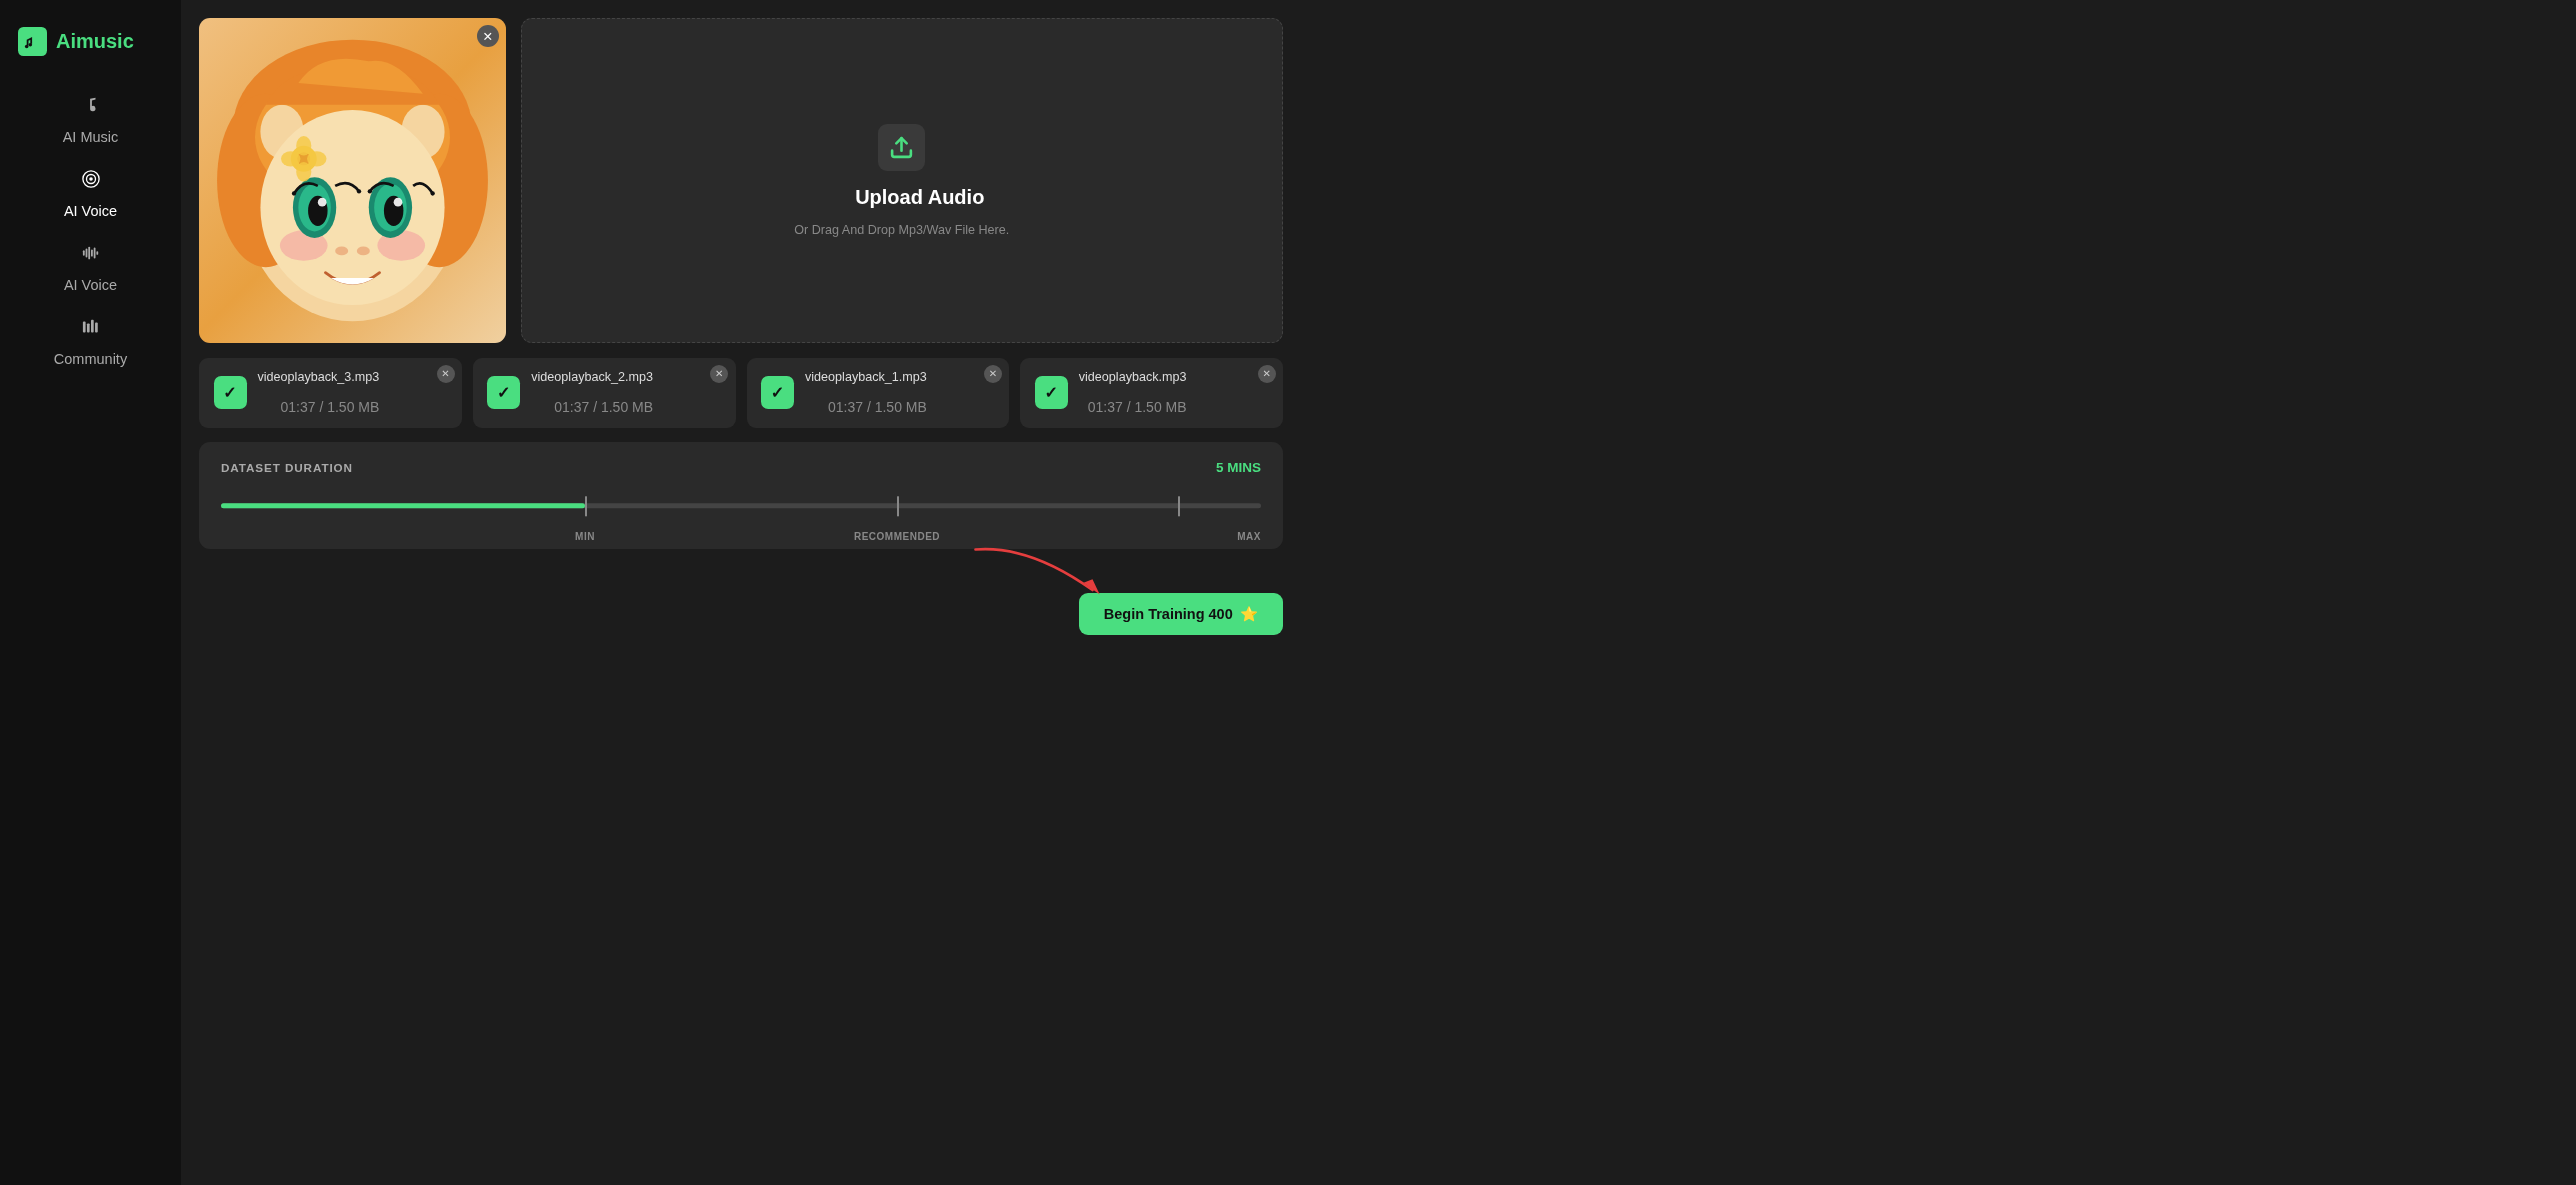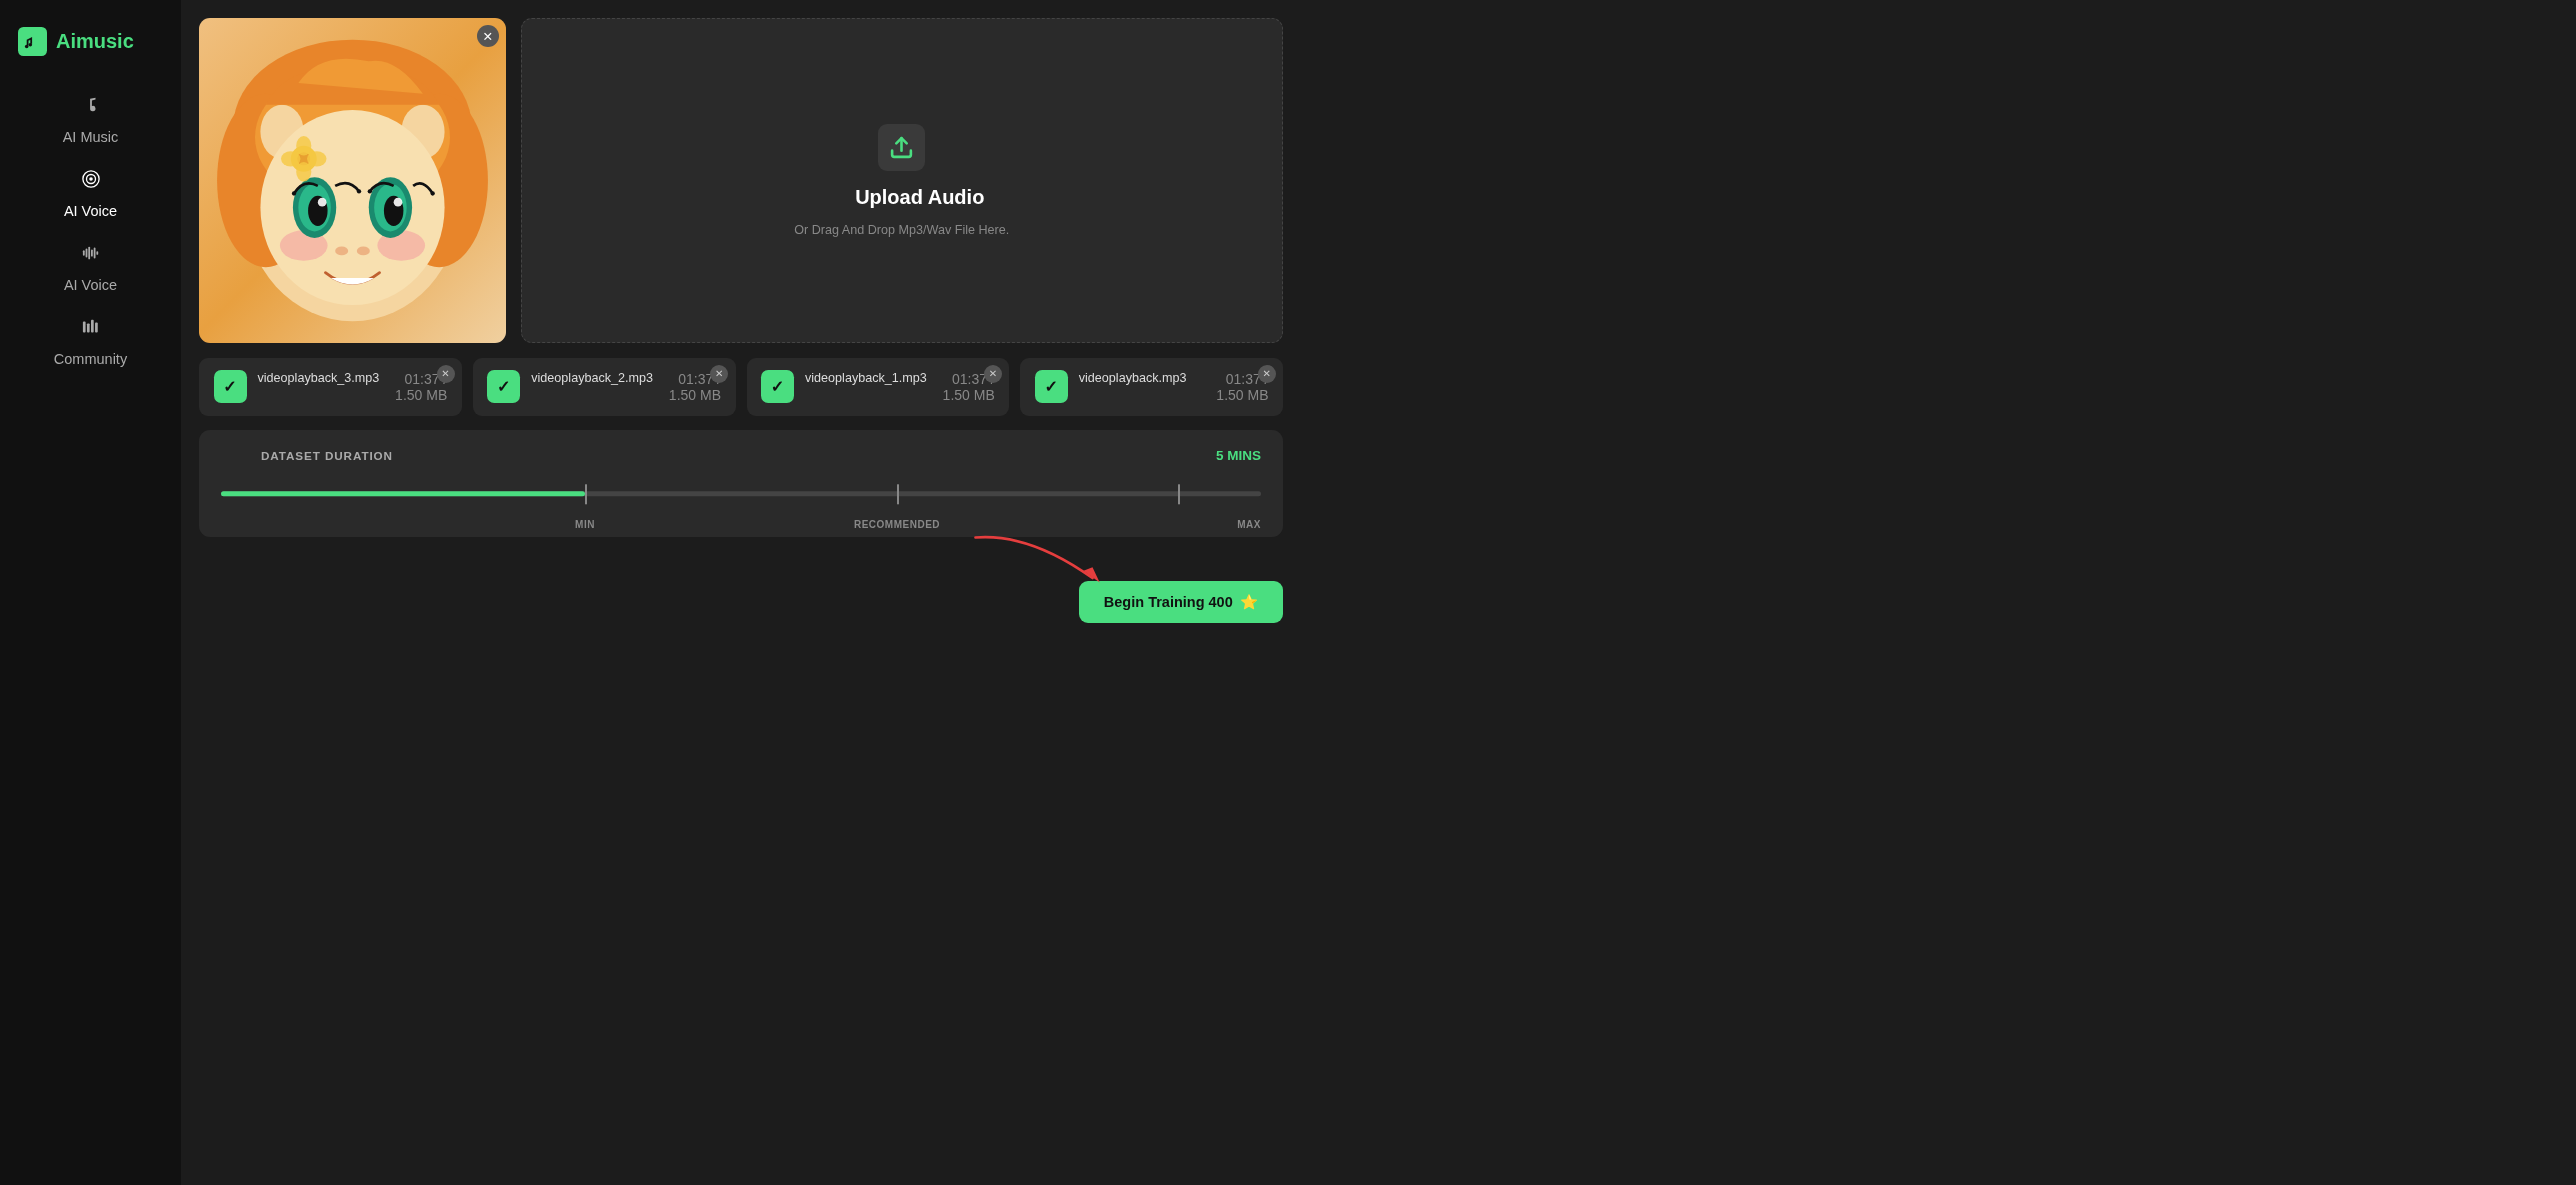--- a/index.html
+++ b/index.html
@@ -186,21 +186,21 @@
       justify-content: center;
       flex-shrink: 0;
     }
     .file-check-icon {
       color: #111;
       font-size: 16.3px;
       font-weight: 700;
     }
     .file-info {
       display: flex;
-      flex-direction: row;
+      flex-direction: column;
       gap: 15px;
     }
     .file-name {
       font-size: 12.6px;
       color: #ddd;
       font-weight: 500;
     }
     .file-meta {
       font-size: 14px;
       color: #888;
@@ -228,21 +228,20 @@
       background: #2a2a2a;
       border-radius: 11px;
       padding: 18px 22px;
       margin-bottom: 14.5px;
     }
     .dataset-header {
       display: flex;
       justify-content: space-between;
       align-items: center;
       margin-bottom: 12.6px;
-      margin-left: 40px;
     }
     .dataset-label {
       font-size: 11.7px;
       font-weight: 600;
       color: #aaa;
       letter-spacing: 0.9px;
       text-transform: uppercase;
     }
     .dataset-value {
       font-size: 13.5px;

